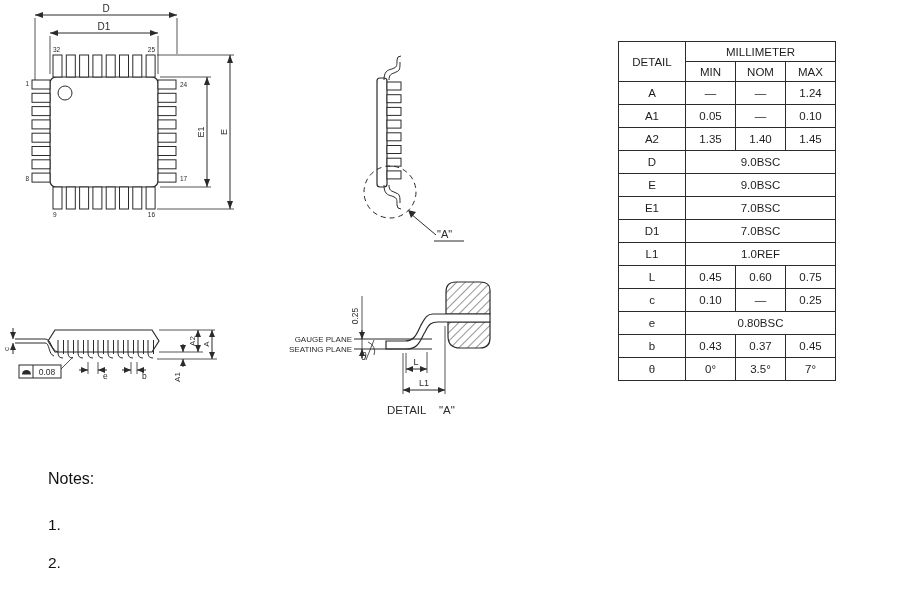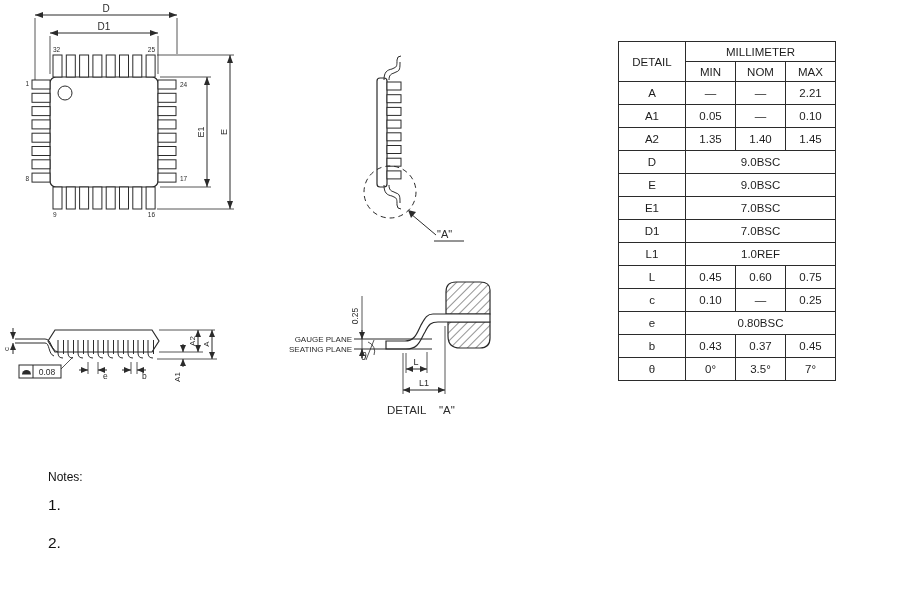--- a/index.html
+++ b/index.html
@@ -23,21 +23,21 @@
   table.dim th, table.dim td {
     border:1px solid #2b2b2b; text-align:center; vertical-align:middle;
     font-weight:400; padding:0;
   }
   table.dim th { height:19px;margin-top:8px; }
   table.dim td { height:22px; }
   .col-sym { width:66px; }
   .col-v   { width:49px; }
 
   .notes { position:absolute; left:48px; top:470px; color:#111; }
-  .notes-title { font-size:12px; margin-bottom:12px; }
+  .notes-title { font-size:16px; margin-bottom:28px; }
   .note-item { display:flex; font-size:15.5px; margin-bottom:20px; }
   .note-num { width:40px; flex:0 0 40px; }
 </style>
 </head>
 <body>
 
 <div class="canvas">
 
   <svg class="abs" style="left:8px; top:4px;" width="240" height="232" viewBox="0 0 240 232">
     <defs>
@@ -306,21 +306,21 @@
     </tr>
     <tr>
       <th class="col-v">MIN</th>
       <th class="col-v">NOM</th>
       <th class="col-v">MAX</th>
     </tr>
     <tr>
       <td>A</td>
       <td>—</td>
       <td>—</td>
-      <td>2.21</td>
+      <td>1.24</td>
     </tr>
     <tr>
       <td>A1</td>
       <td>0.05</td>
       <td>—</td>
       <td>0.10</td>
     </tr>
     <tr>
       <td>A2</td>
       <td>1.35</td>

